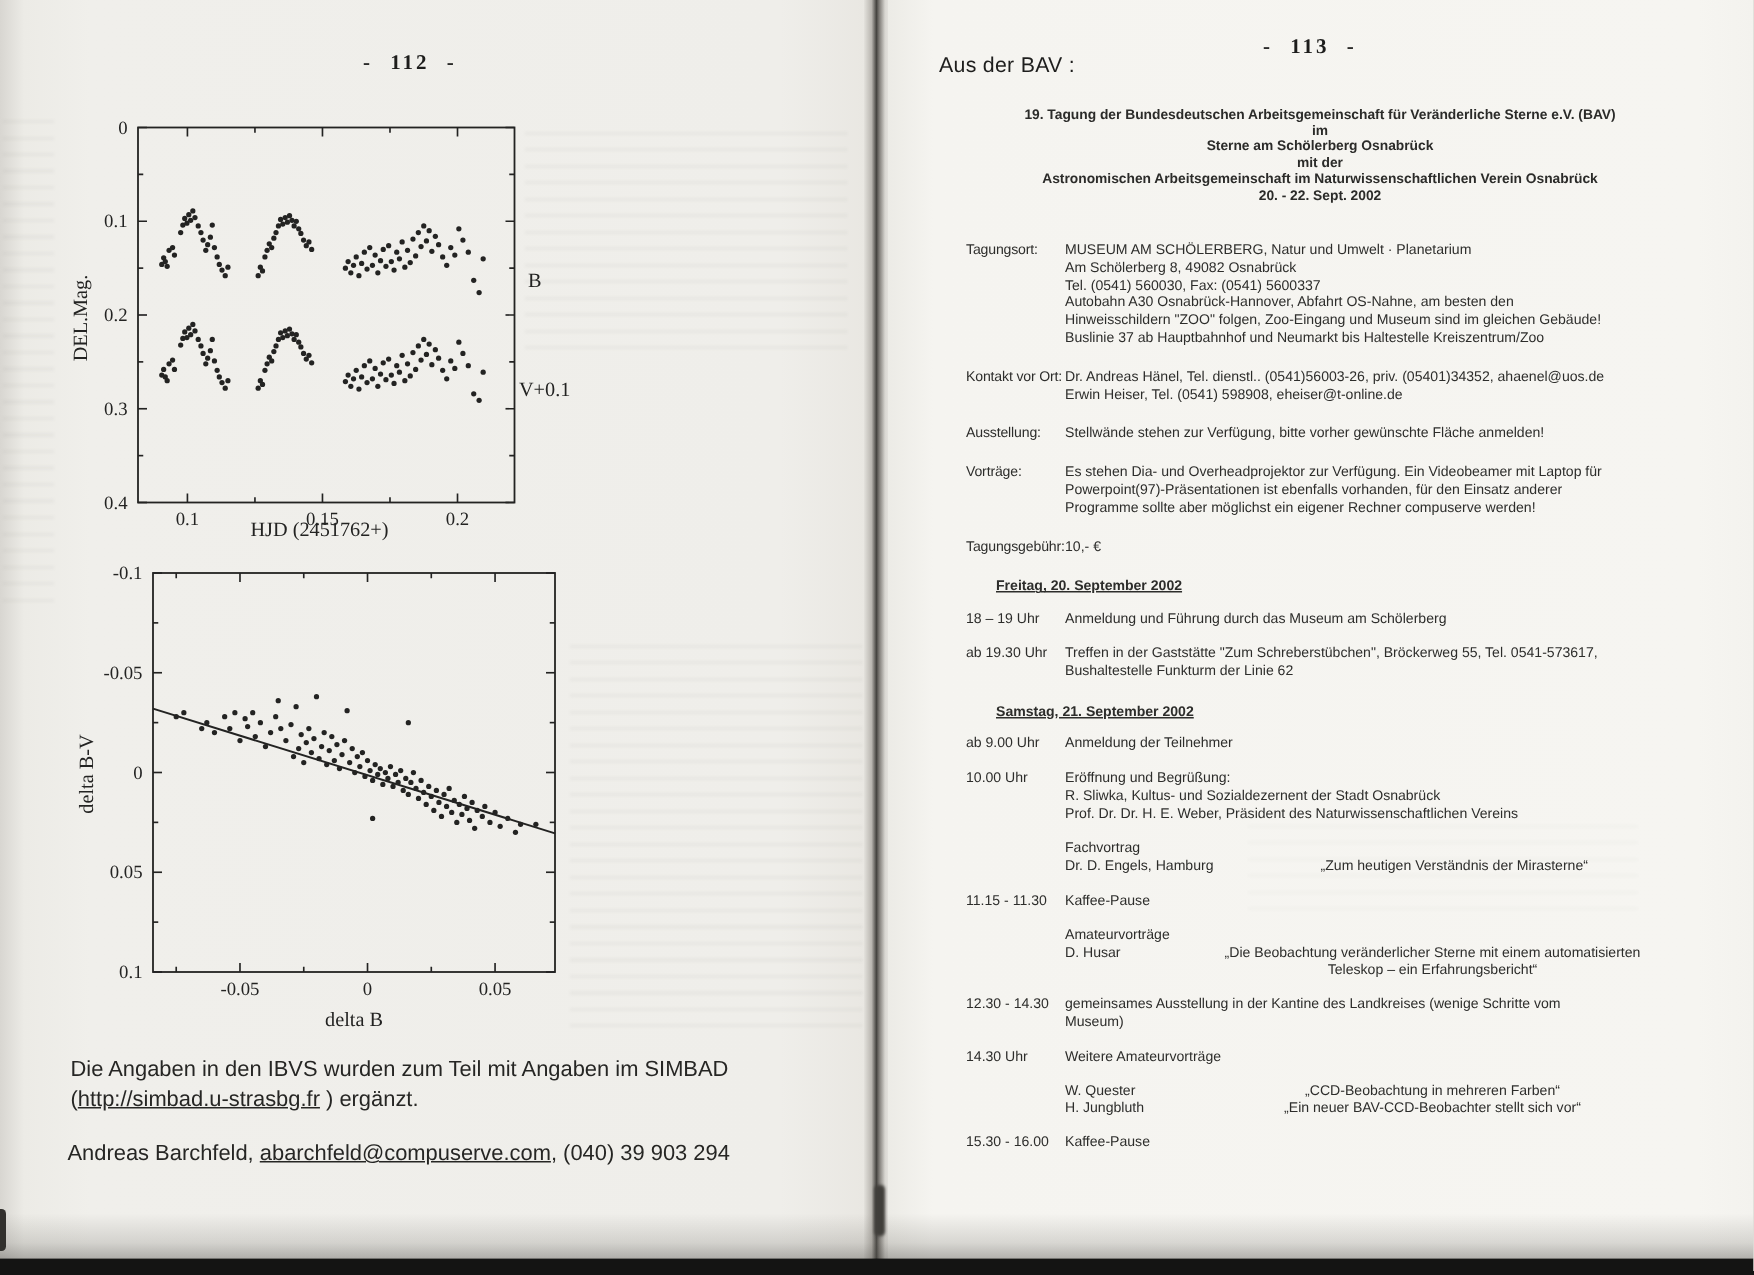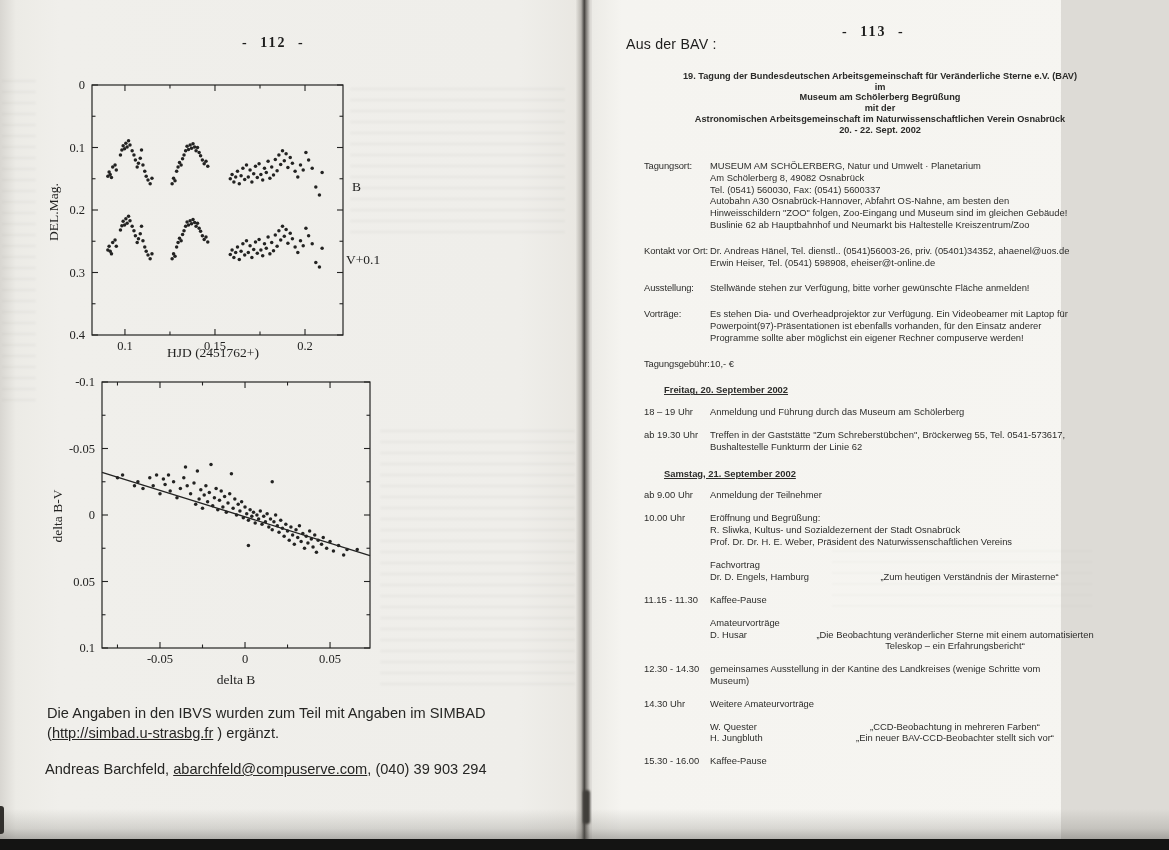--- a/index.html
+++ b/index.html
@@ -8,21 +8,21 @@
     background:#dddbd6;
     font-family:"Liberation Sans",sans-serif;
     color:#2a2a2a;
   }
   .page{position:absolute;top:0;height:850px;}
   .page-left{
     left:0;width:578px;
     background:linear-gradient(90deg,#d8d6d1 0px,#ecebe6 16px,#f0efeb 60px,#efeeea 520px,#e9e7e2 578px);
   }
   .page-right{
-    left:592px;width:469px;
+    left:592px;width:577px;
     background:linear-gradient(90deg,#ecebe6 0px,#f5f4f0 30px,#f6f5f1 540px,#f3f2ee 577px);
   }
   .gutter{
     position:absolute;left:576px;top:0;width:18px;height:850px;
     background:linear-gradient(90deg,#e4e2dd 0%,#b9b6b0 28%,#45433f 46%,#7c7974 56%,#d9d7d2 78%,#eceae6 100%);
   }
   .bottom-shadow{
     position:absolute;left:0;bottom:11px;width:100%;height:30px;
     background:linear-gradient(180deg,rgba(110,108,102,0) 0%,rgba(110,108,102,0.22) 65%,rgba(80,78,74,0.4) 100%);
   }
@@ -476,35 +476,35 @@
 
 <div class="gutter"></div>
 
 <div class="page page-right">
   <div class="bleed" style="left:240px;top:550px;width:260px;height:60px;opacity:0.3;"></div>
   <div class="pagenum pagenum-right">- 113 -</div>
   <div class="bav-header">Aus der BAV :</div>
   <div class="title-block" id="title-block">
       <div>19. Tagung der Bundesdeutschen Arbeitsgemeinschaft für Veränderliche Sterne e.V. (BAV)</div>
       <div>im</div>
-      <div>Museum am Schölerberg Begrüßung</div>
+      <div>Sterne am Schölerberg Osnabrück</div>
       <div>mit der</div>
       <div>Astronomischen Arbeitsgemeinschaft im Naturwissenschaftlichen Verein Osnabrück</div>
       <div>20. - 22. Sept. 2002</div>
     </div>
   <div class="rp-content" id="rp-content">
       <div class="info-row">
         <div class="info-label">Tagungsort:</div>
         <div class="info-lines">
           <div>MUSEUM AM SCHÖLERBERG, Natur und Umwelt · Planetarium</div>
           <div>Am Schölerberg 8, 49082 Osnabrück</div>
           <div>Tel. (0541) 560030, Fax: (0541) 5600337</div>
           <div>Autobahn A30 Osnabrück-Hannover, Abfahrt OS-Nahne, am besten den</div>
           <div>Hinweisschildern "ZOO" folgen, Zoo-Eingang und Museum sind im gleichen Gebäude!</div>
-          <div>Buslinie 62 ab Hauptbahnhof und Neumarkt bis Haltestelle Kreiszentrum/Zoo</div>
+          <div>Buslinie 37 ab Hauptbahnhof und Neumarkt bis Haltestelle Kreiszentrum/Zoo</div>
         </div>
       </div>
       <div class="info-row">
         <div class="info-label">Kontakt vor Ort:</div>
         <div class="info-lines">
           <div>Dr. Andreas Hänel, Tel. dienstl.. (0541)56003-26, priv. (05401)34352, ahaenel@uos.de</div>
           <div>Erwin Heiser, Tel. (0541) 598908, eheiser@t-online.de</div>
         </div>
       </div>
       <div class="info-row">

